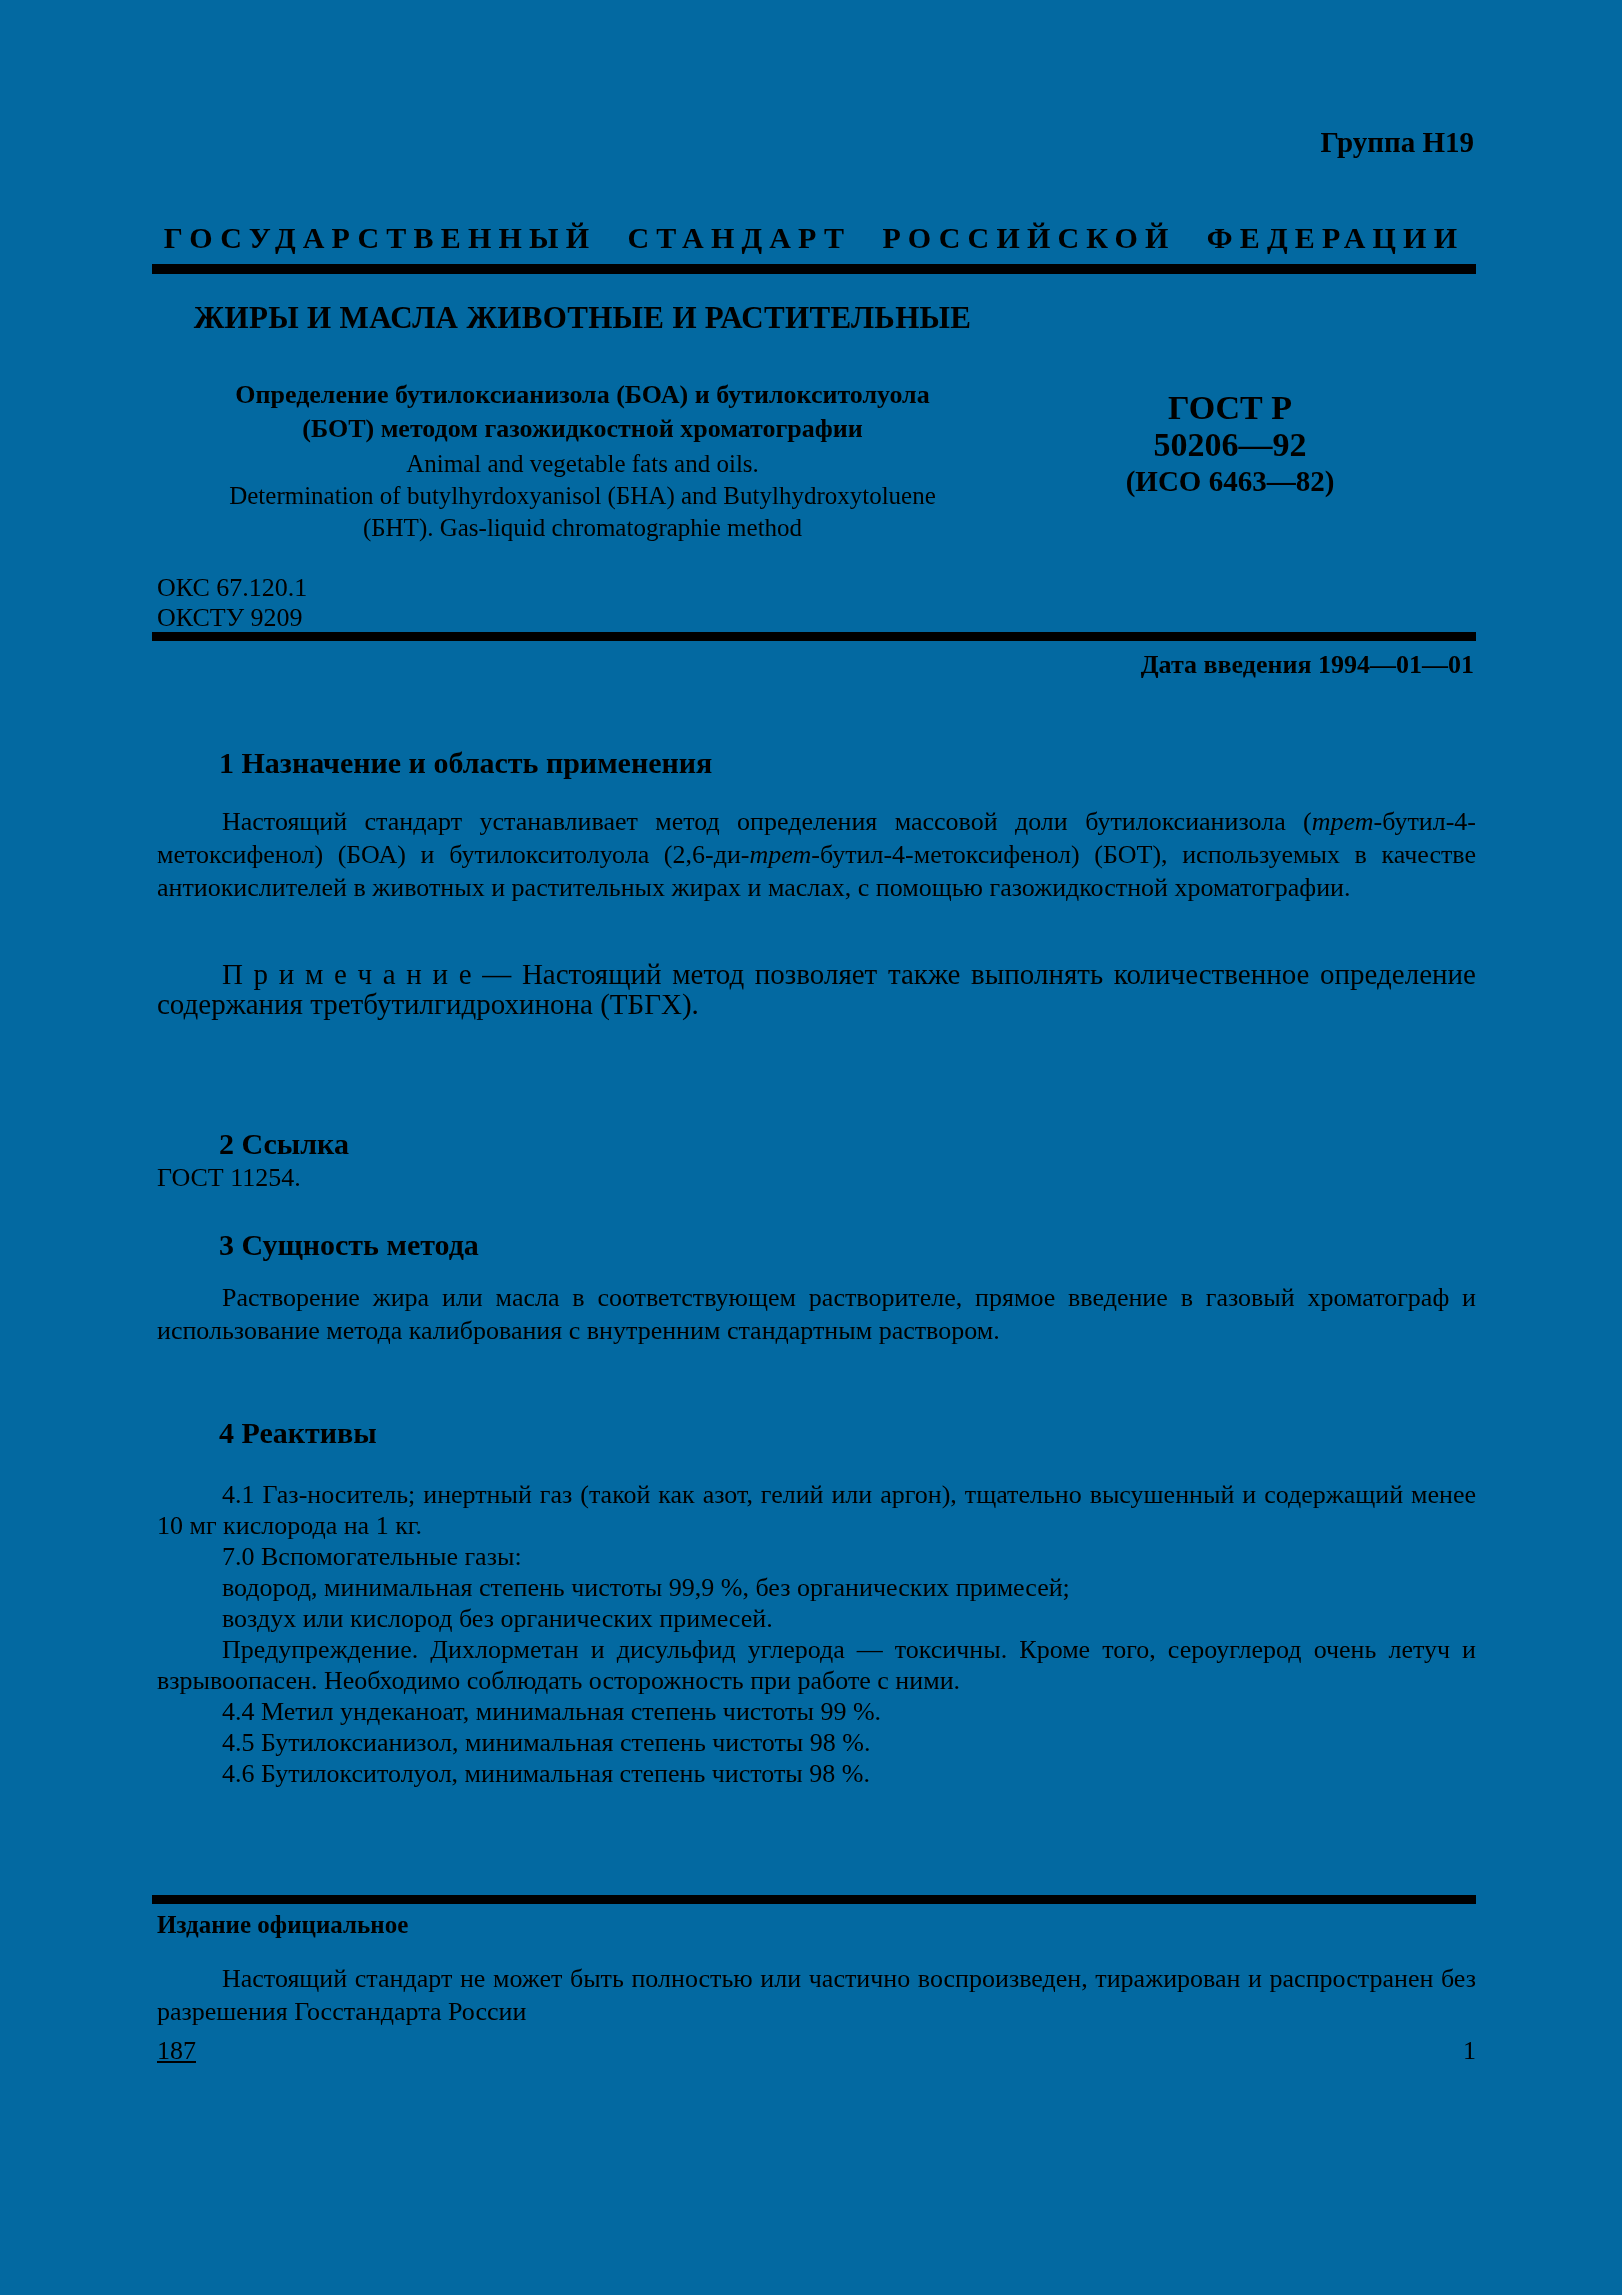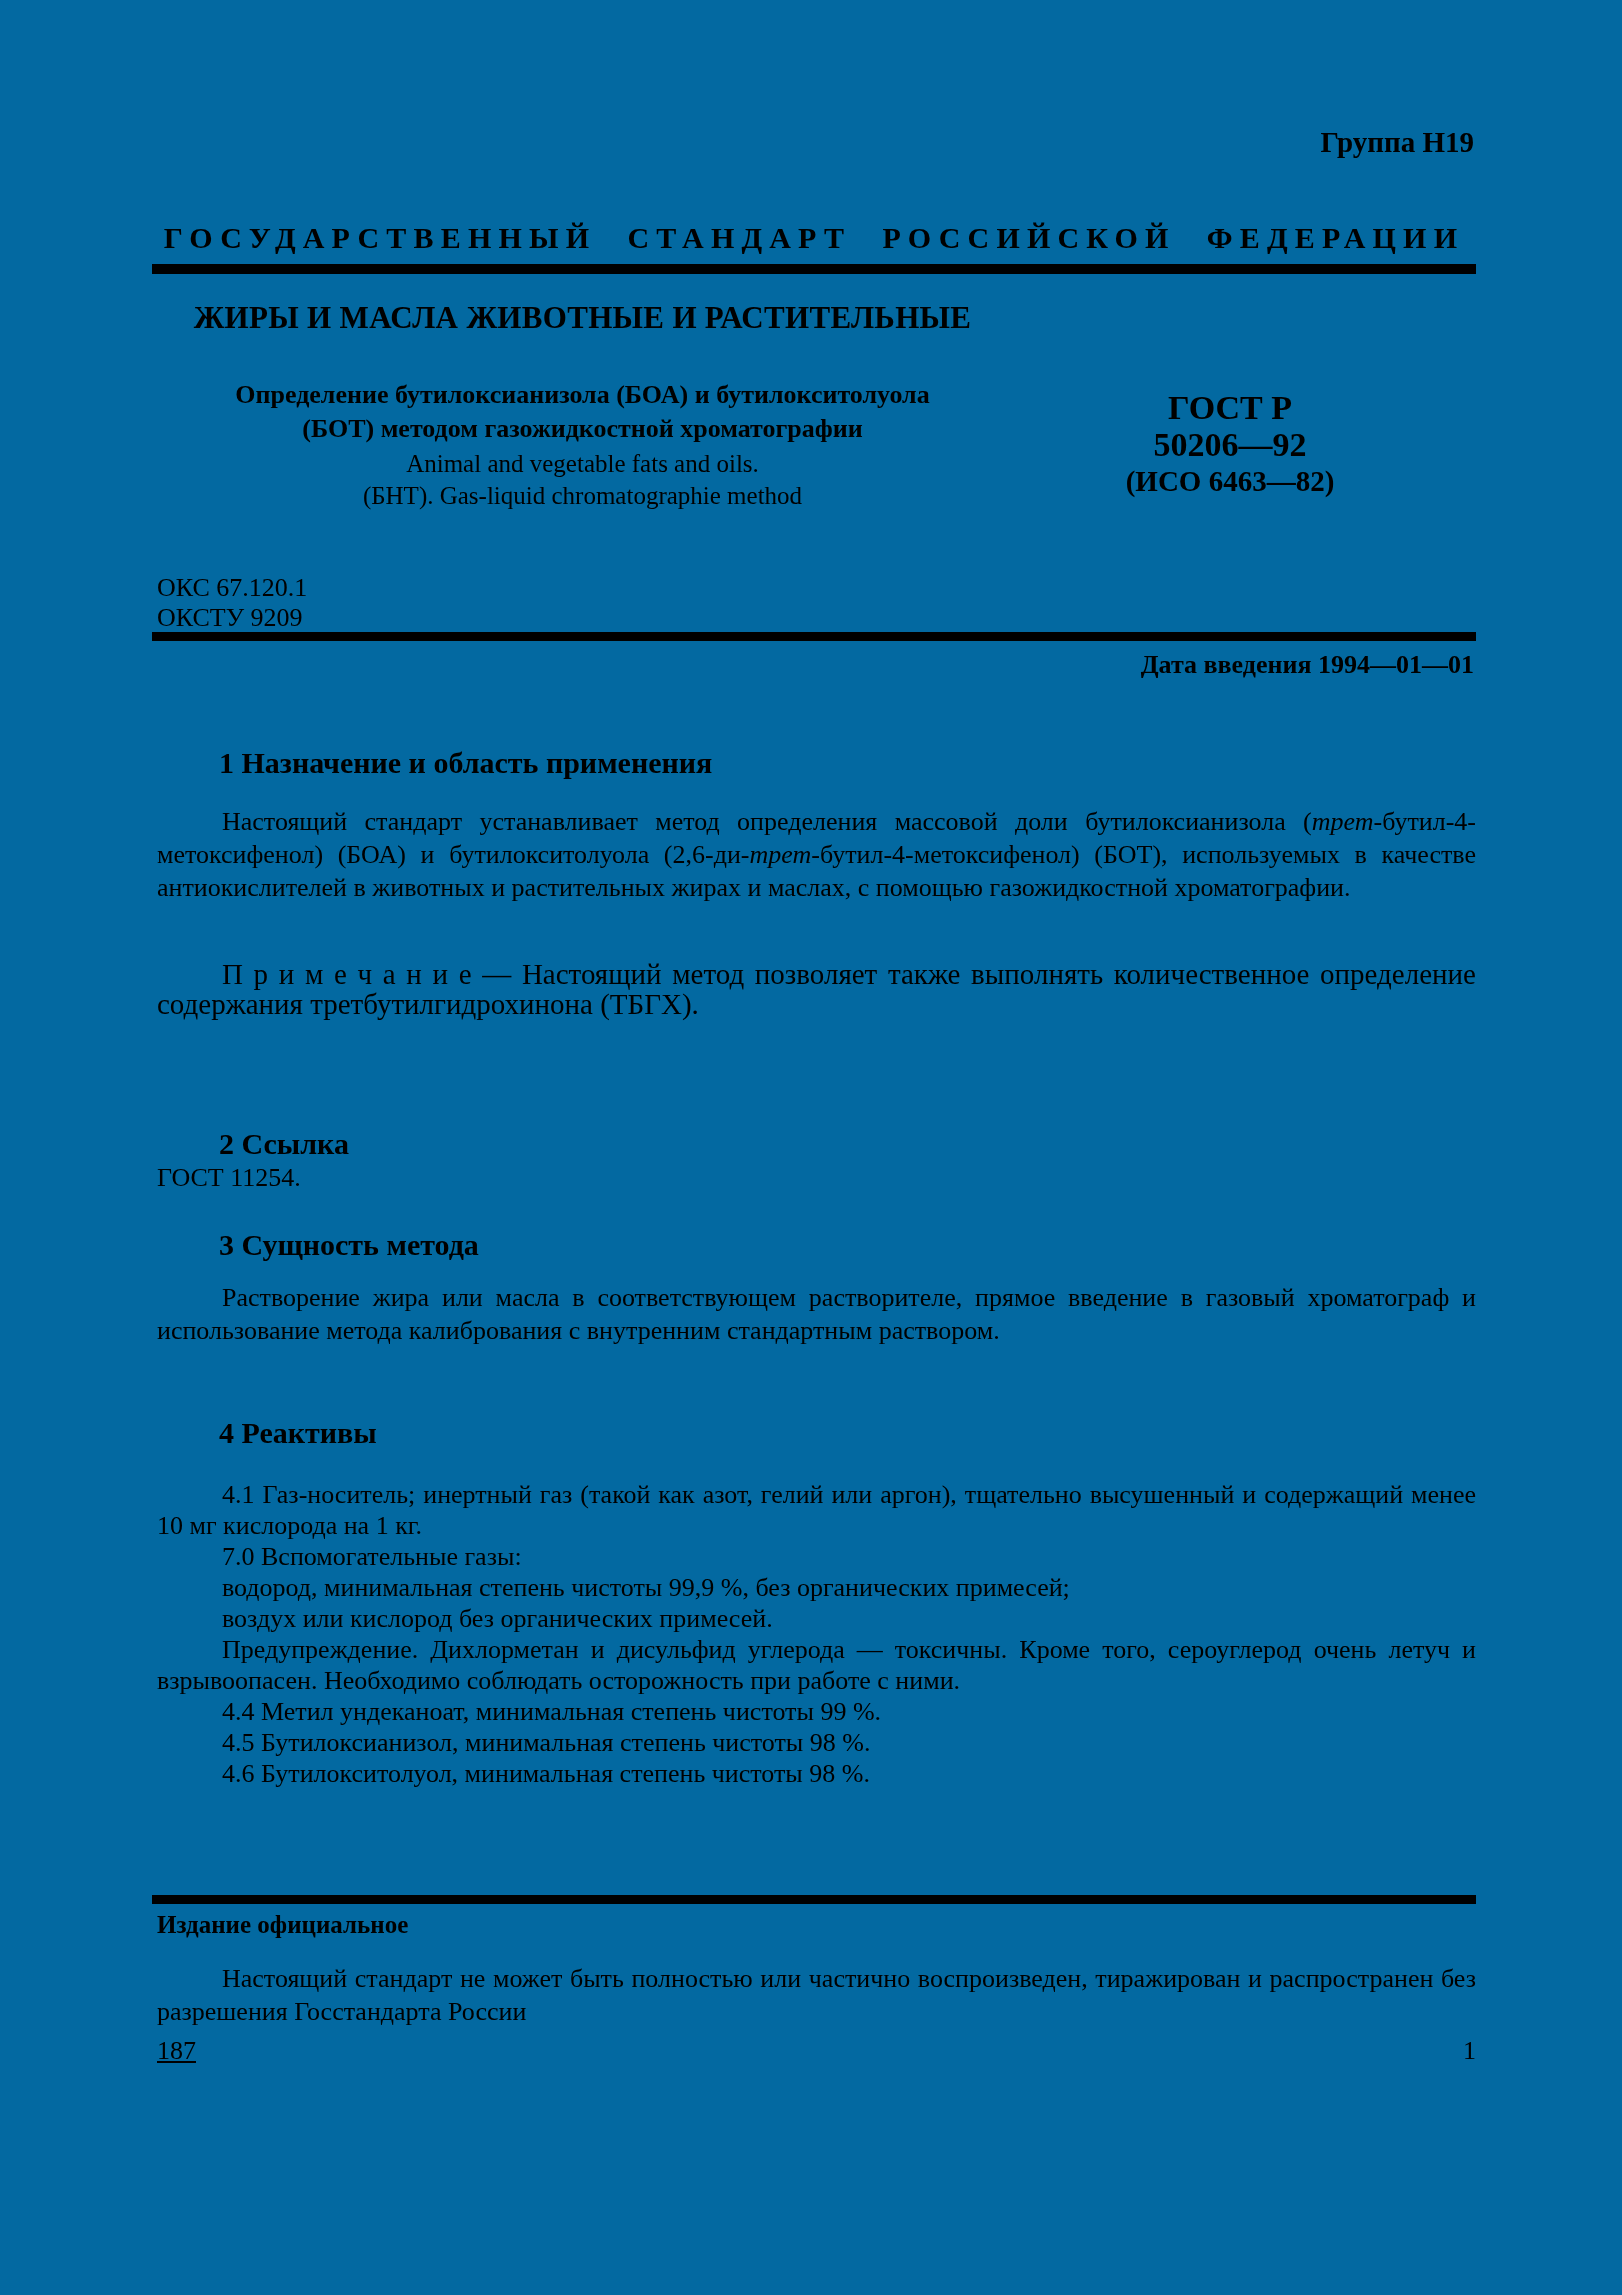--- a/index.html
+++ b/index.html
@@ -108,20 +108,21 @@
 
   <div class="abs title-col title-ru">ЖИРЫ И МАСЛА ЖИВОТНЫЕ И РАСТИТЕЛЬНЫЕ</div>
 
   <div class="abs title-col subtitle-ru">
     <div>Определение бутилоксианизола (БОА) и бутилокситолуола</div>
     <div>(БОТ) методом газожидкостной хроматографии</div>
   </div>
 
   <div class="abs title-col subtitle-en">
     <div>Animal and vegetable fats and oils.</div>
+    <div>Determination of butylhyrdoxyanisol (БНА) and Butylhydroxytoluene</div>
     <div>(БНТ). Gas-liquid chromatographie method</div>
   </div>
 
   <div class="abs designation">
     <div>ГОСТ Р</div>
     <div>50206—92</div>
     <div class="small-line">(ИСО 6463—82)</div>
   </div>
 
   <div class="abs codes">

